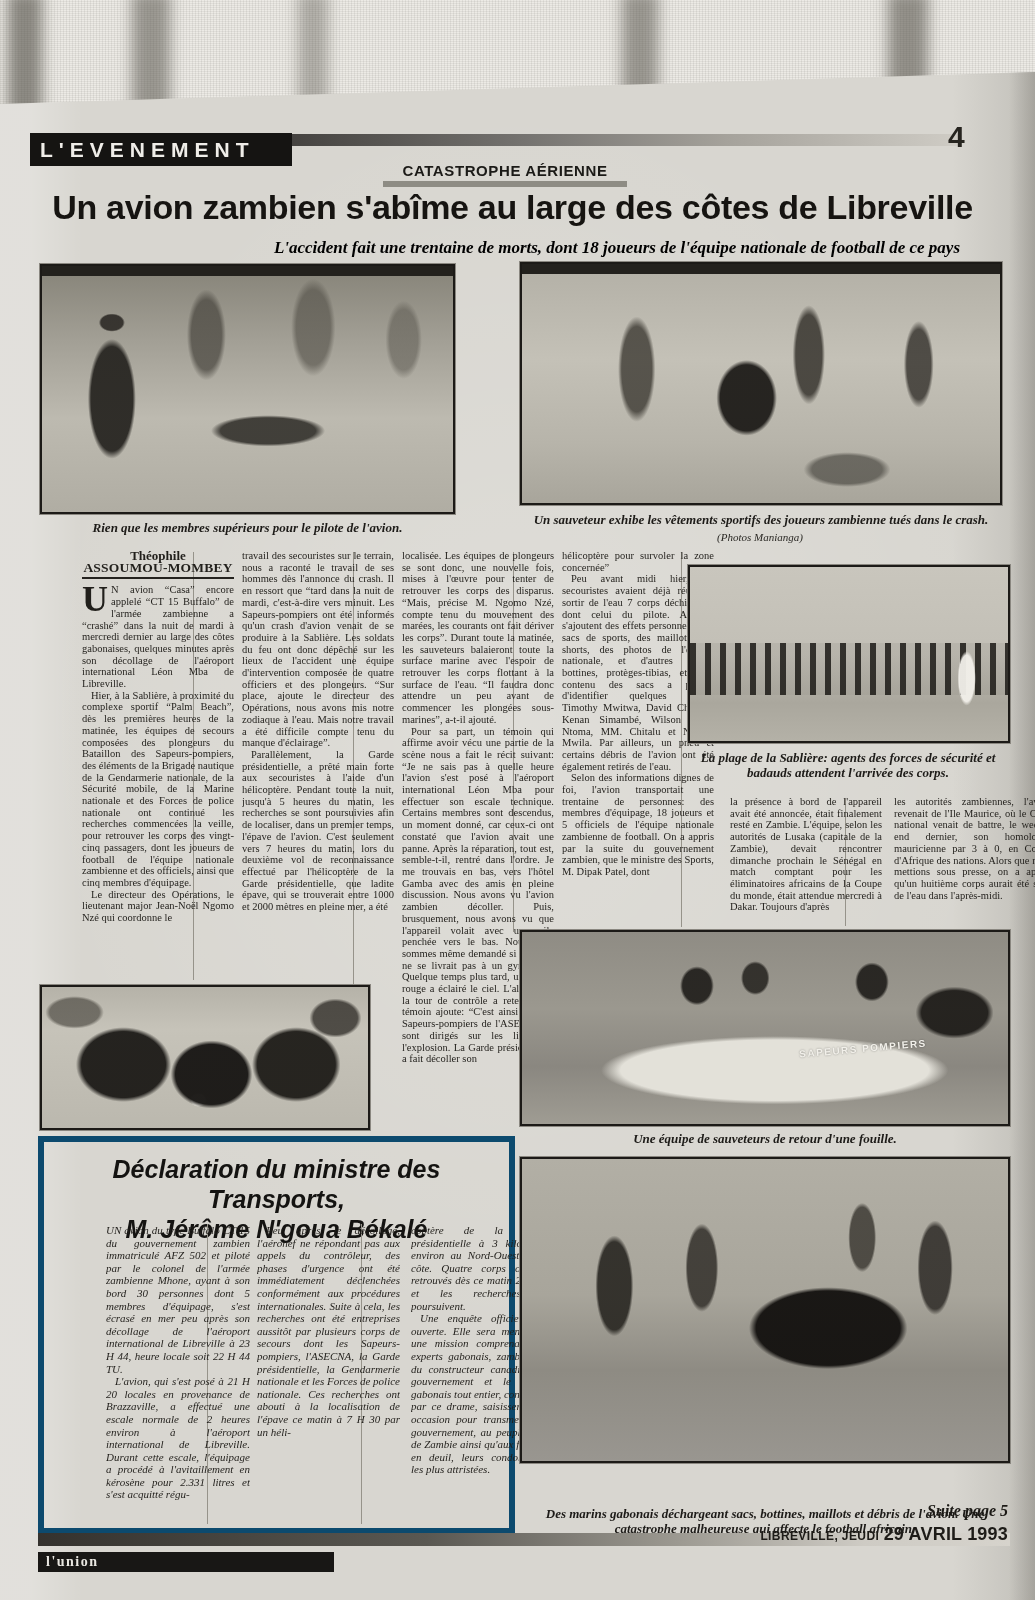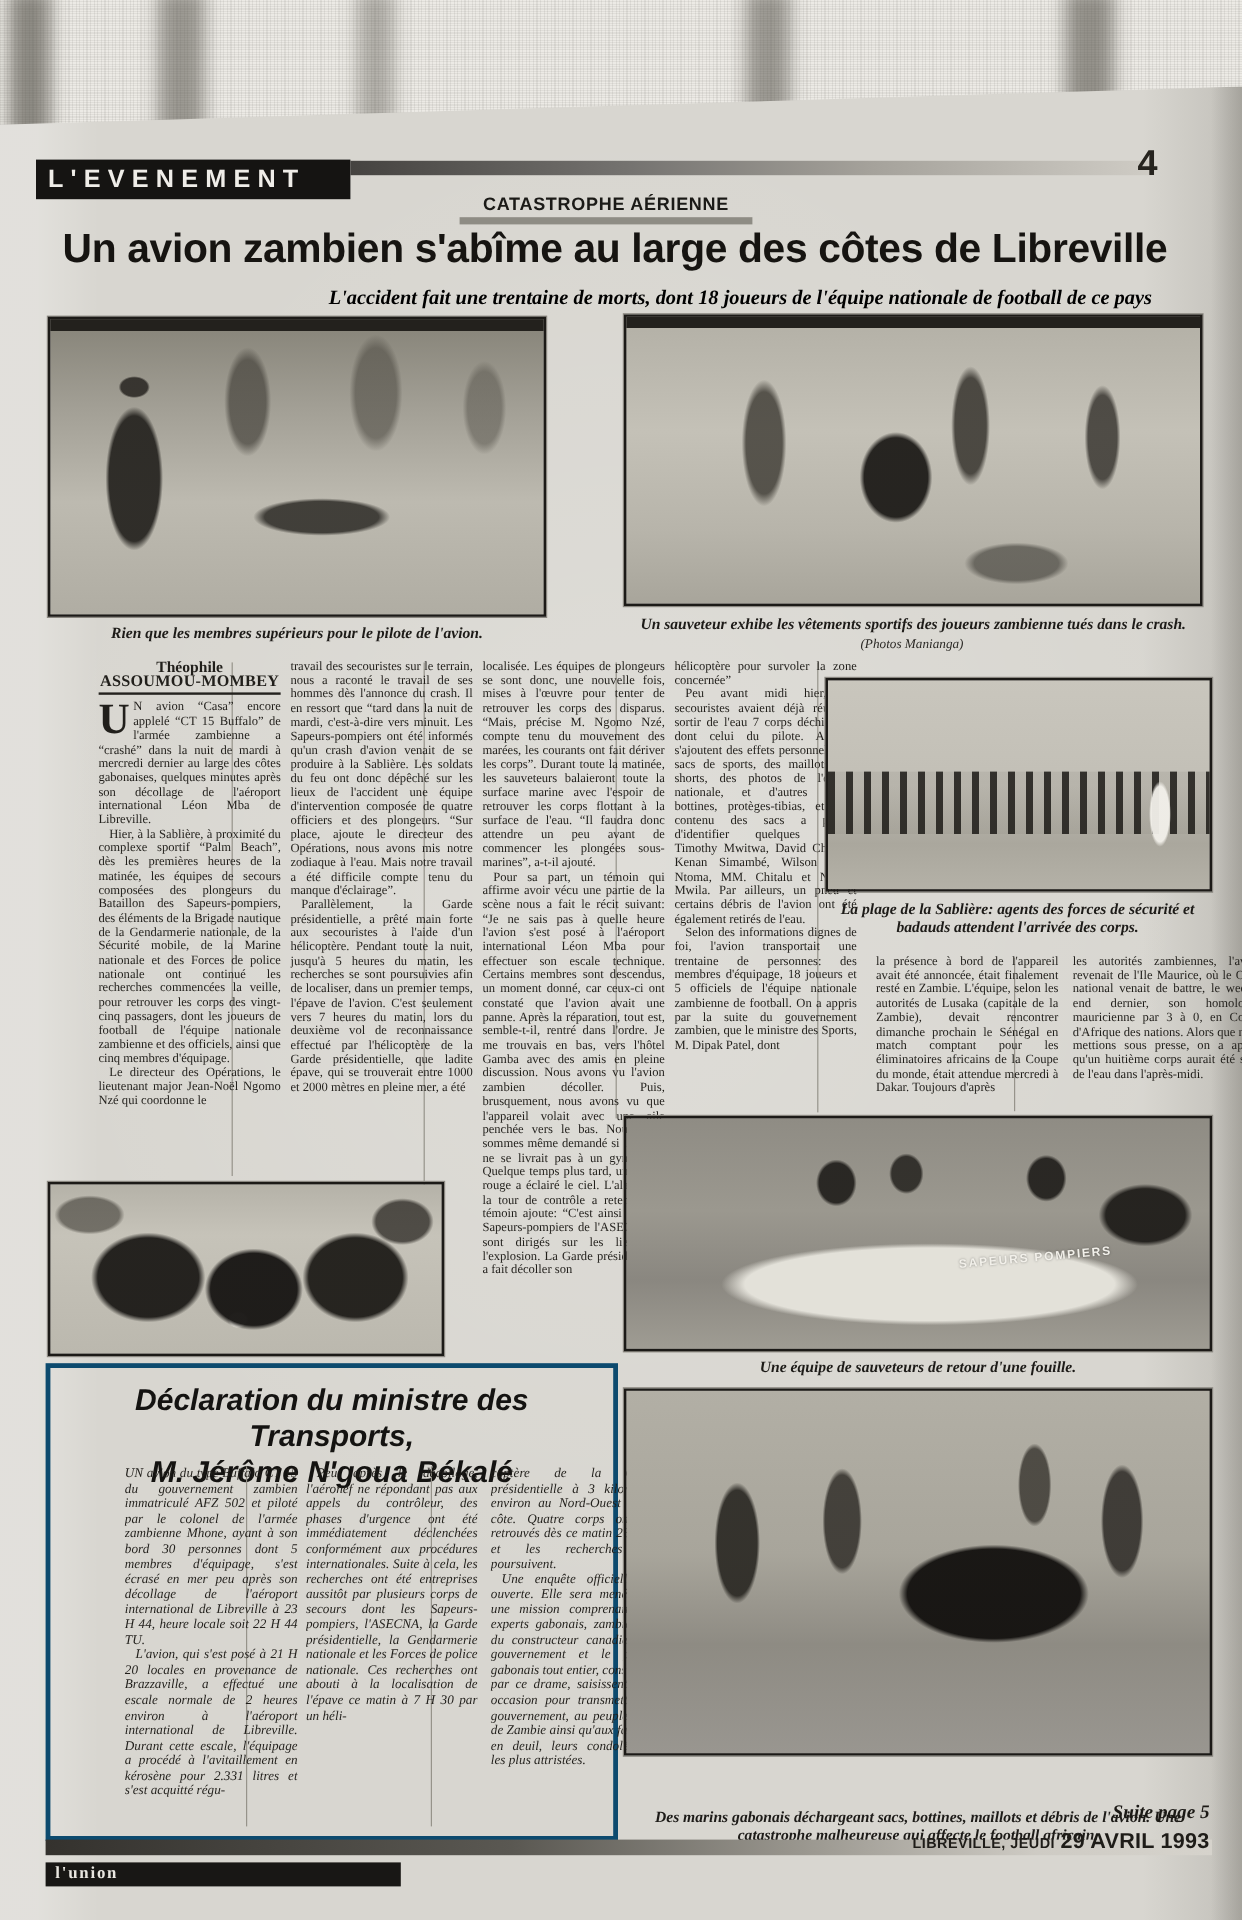--- a/index.html
+++ b/index.html
@@ -55,21 +55,21 @@
   .col.it{font-style:italic;font-size:11px;line-height:12.6px;}
   .byline{text-align:center;font-weight:bold;border-bottom:2px solid #24221e;
       padding-bottom:4px;margin-bottom:5px;}
   .byline .b1{font-size:13px;display:block;}
   .byline .b2{font-size:13.5px;display:block;letter-spacing:.2px;}
   .dropcap{float:left;font-size:36px;line-height:27px;font-weight:bold;
       padding:2px 3px 0 0;color:#211f1b;}
   .vrule{position:absolute;width:1px;background:#96938a;}
   
   .box2{position:absolute;left:38px;top:1136px;width:477px;height:398px;
-      border:4px solid #0c4a6e;box-sizing:border-box;}
+      border:6px solid #0c4a6e;box-sizing:border-box;}
   .box2-title{position:absolute;left:0;top:12px;width:100%;text-align:center;margin:0;
       font-family:"Liberation Sans",sans-serif;font-weight:bold;font-style:italic;
       font-size:25px;line-height:30px;color:#141311;}
   
   .suite{position:absolute;left:690px;top:1502px;width:318px;text-align:right;
       font-weight:bold;font-style:italic;font-size:16px;color:#1b1915;}
   .footbar{position:absolute;left:38px;top:1533px;width:972px;height:13px;
       background:linear-gradient(90deg,#34322e,#5a5852 40%,#9a978f 65%,#cecbc4 85%,#d6d3cc);}
   .dateline{position:absolute;left:700px;top:1524px;width:308px;text-align:right;
       font-family:"Liberation Sans",sans-serif;font-weight:bold;color:#1e1c18;}

